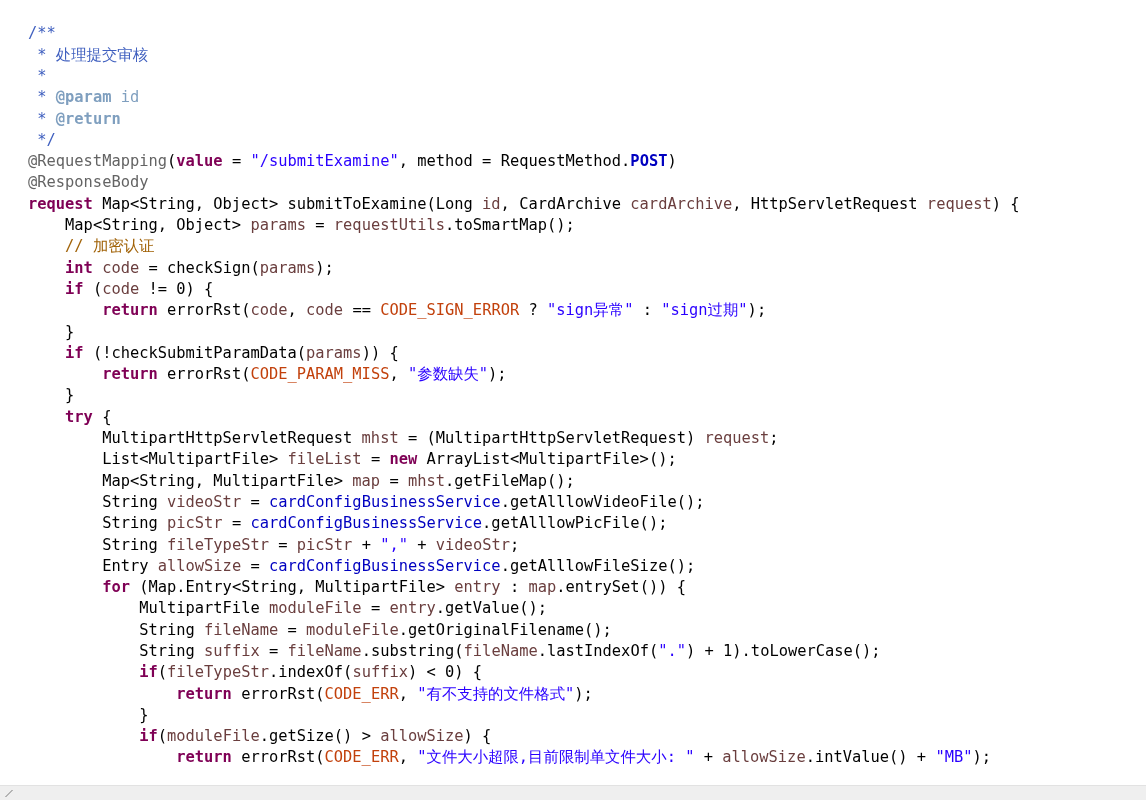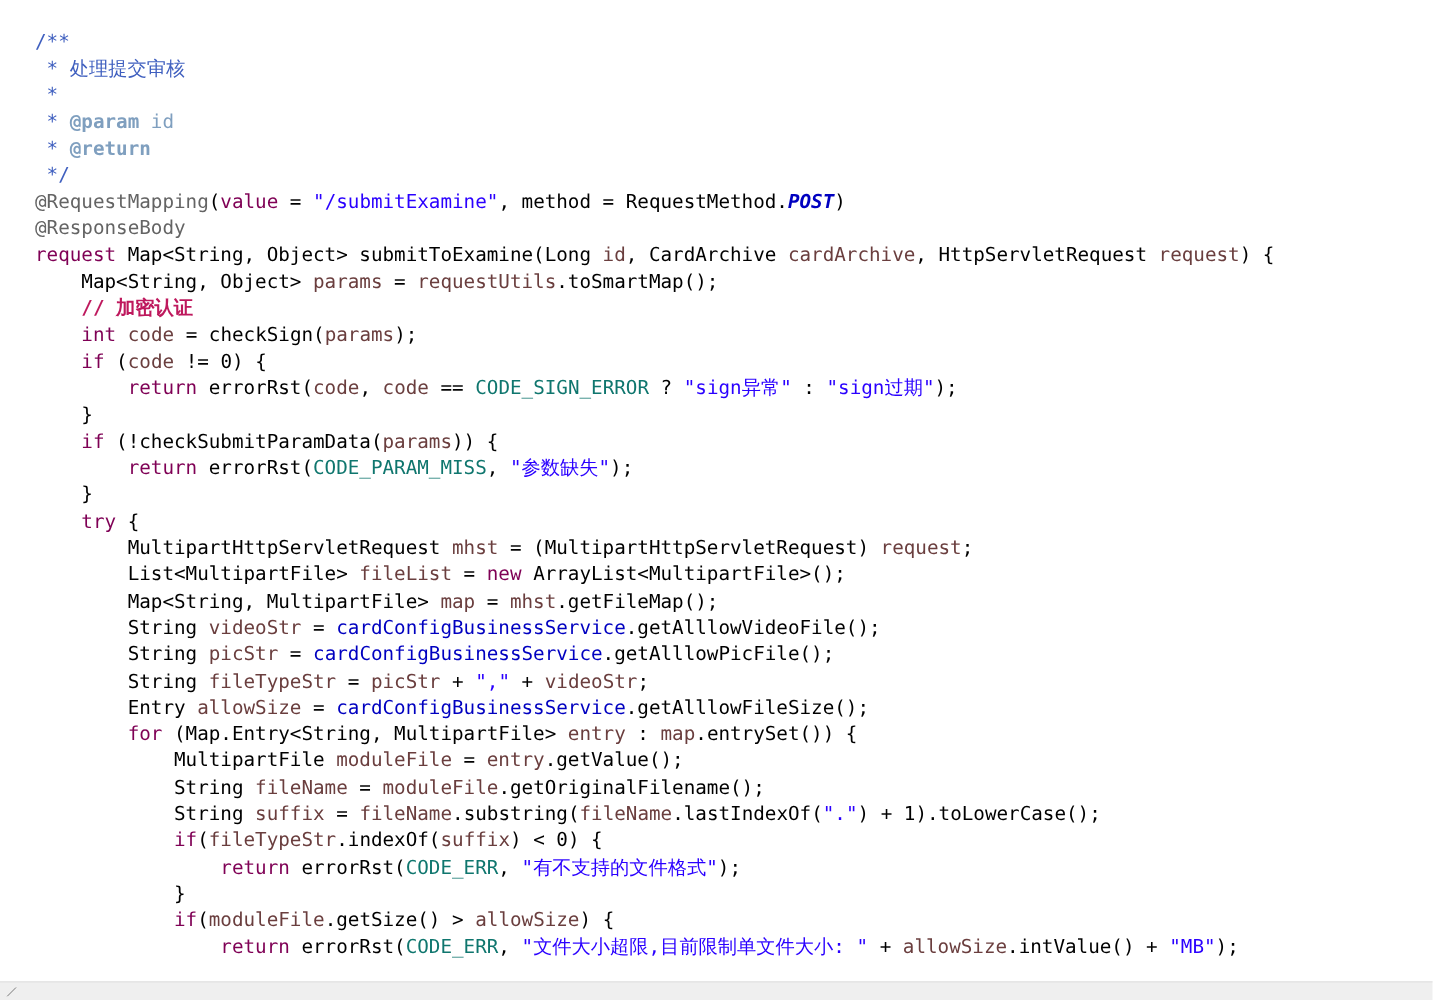--- a/index.html
+++ b/index.html
@@ -35,31 +35,31 @@
     -webkit-font-smoothing: none;
   }
   .code-line {
     height: 21.3px;
     white-space: pre;
     display: block;
   }
 
   
   .t-plain      { color: #000000; }
-  .t-keyword    { color: #7f0055; font-weight: normal; }
+  .t-keyword    { color: #7f0055; font-weight: bold; }
   .t-string     { color: #2a00ff; }
-  .t-comment    { color: #be185d; font-weight: bold; }
+  .t-comment    { color: #a16207; }
   .t-javadoc    { color: #3f5fbf; }
   .t-javadoc-tag{ color: #7f9fbf; font-weight: bold; }
   .t-javadoc-arg{ color: #7f9fbf; }
   .t-annotation { color: #646464; }
   .t-field      { color: #0000c0; }
-  .t-static     { color: #0000c0; font-style: italic; font-weight: bold; text-align: center; }
+  .t-static     { color: #0000c0; font-weight: bold; text-align: center; }
   .t-local      { color: #6a3e3e; }
-  .t-const      { color: #0f766e; }
+  .t-const      { color: #c2410c; }
 
   .bottom-bar {
     position: absolute;
     left: 0;
     bottom: 0;
     width: 1146px;
     height: 14px;
     background: #efefef;
     border-top: 1px solid #e2e2e2;
   }

